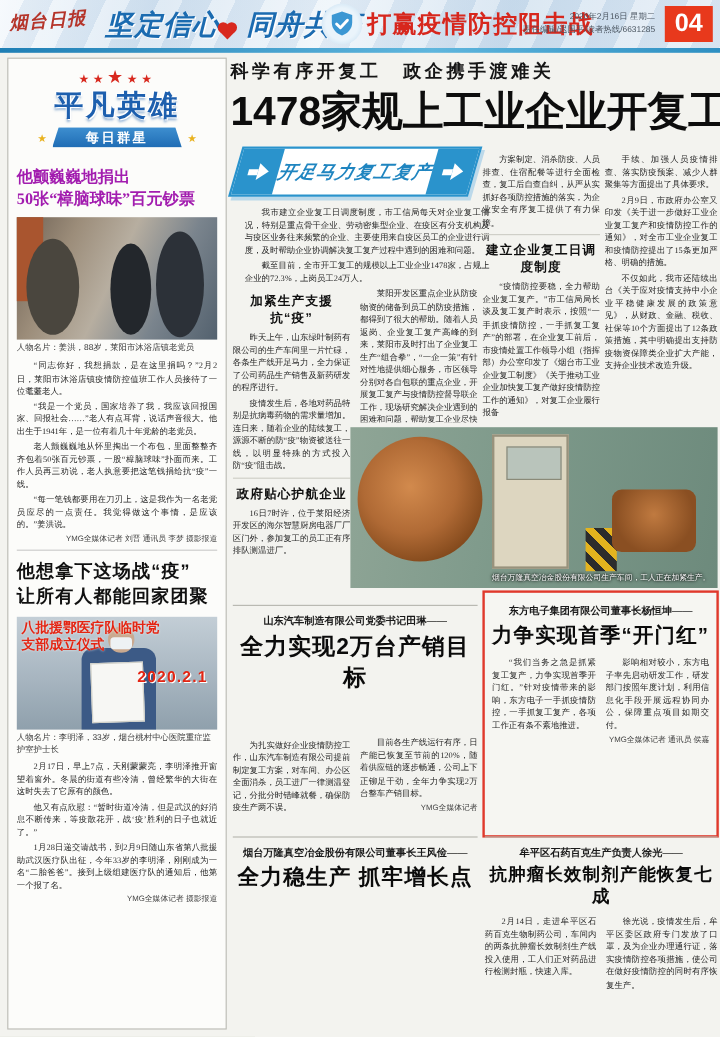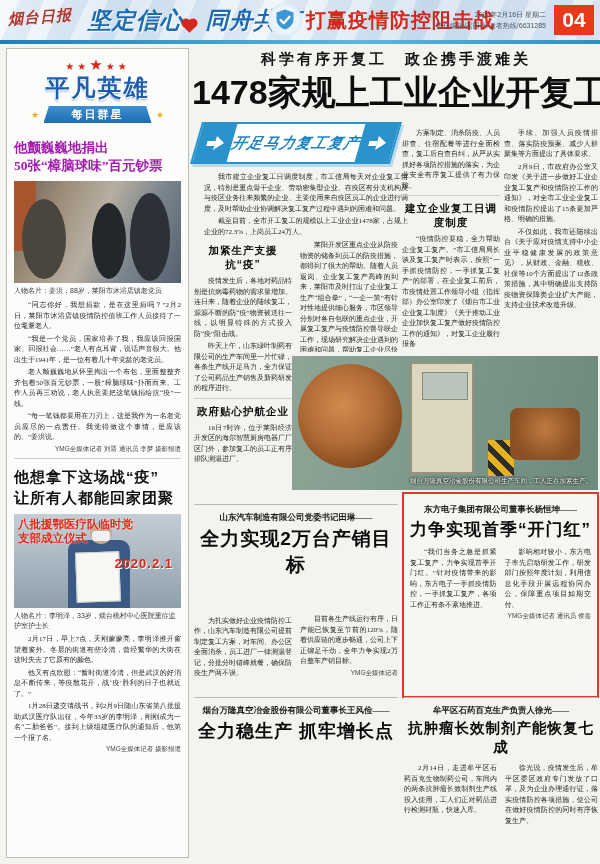--- a/index.html
+++ b/index.html
@@ -71,21 +71,21 @@
     border-radius:3px; }
   .ph2 .paper { position:absolute; left:62px; top:38px; width:44px; height:50px; background:#f7f7f4;
     border:1px solid #d0d0c8; transform:rotate(-2deg); }
   .ph2-overlay { position:absolute; left:4px; top:3px; color:#e42513; font-size:11.5px; font-weight:900;
     line-height:1.25; text-shadow:0 0 2px rgba(255,255,255,.8); }
   .ph2-date { position:absolute; right:8px; top:42px; color:#e42513; font-size:13px; font-weight:bold;
     text-shadow:1px 1px 0 #fff; letter-spacing:1px; }
   .body2 { height:218px; overflow:hidden; }
 
   
-  .kick { position:absolute; left:192px; top:50px; width:408px; text-align:center;
+  .kick { position:absolute; left:192px; top:50px; width:408px; 
     font-family:"Liberation Serif",serif; font-weight:bold; font-size:15px; letter-spacing:3px; color:#151515; }
   .bighl { position:absolute; left:192px; top:70px; width:408px; text-align:center;
     font-size:34px; font-weight:900; color:#0d0d0d; letter-spacing:0px; white-space:nowrap; }
   .bgx { position:absolute; left:196px; top:122px; width:200px; height:42px; transform:skew(-16deg);
     border:2px solid #2a93cc; background:#fff; display:flex; box-shadow:3px 3px 0 #bcd9ea; }
   .bgx .cell { display:flex; align-items:center; justify-content:center; }
   .bgx .arr { width:34px; background:#2a93cc; }
   .shaft { width:8px; height:5px; background:#fff; display:inline-block; }
   .tri { width:0; height:0; border-left:9px solid #fff; border-top:7px solid transparent;
     border-bottom:7px solid transparent; display:inline-block; }
@@ -221,22 +221,22 @@
       </div>
   </div>
 
   <div class="introblk">
     <p class="bt">我市建立企业复工日调度制度，市工信局每天对企业复工情况，特别是重点骨干企业、劳动密集型企业、在疫区有分支机构及与疫区业务往来频繁的企业、主要使用来自疫区员工的企业进行调度，及时帮助企业协调解决复工复产过程中遇到的困难和问题。</p>
     <p class="bt">截至目前，全市开工复工的规模以上工业企业1478家，占规上企业的72.3%，上岗员工24万人。</p>
   </div>
 
   <div class="col c1">
     <div class="subhd first">加紧生产支援抗“疫”</div>
+    <p class="bt">昨天上午，山东绿叶制药有限公司的生产车间里一片忙碌，各条生产线开足马力，全力保证了公司药品生产销售及新药研发的程序进行。</p>
     <p class="bt">疫情发生后，各地对药品特别是抗病毒药物的需求量增加。连日来，随着企业的陆续复工，源源不断的防“疫”物资被送往一线，以明显特殊的方式投入防“疫”阻击战。</p>
-    <p class="bt">昨天上午，山东绿叶制药有限公司的生产车间里一片忙碌，各条生产线开足马力，全力保证了公司药品生产销售及新药研发的程序进行。</p>
     <div class="subhd">政府贴心护航企业</div>
     <p class="bt">16日7时许，位于莱阳经济开发区的海尔智慧厨房电器厂厂区门外，参加复工的员工正有序排队测温进厂。</p>
   </div>
 
   <div class="col c2">
     <p class="bt">莱阳开发区重点企业从防疫物资的储备到员工的防疫措施，都得到了很大的帮助。随着人员返岗、企业复工复产高峰的到来，莱阳市及时打出了企业复工生产“组合拳”，“一企一策”有针对性地提供细心服务，市区领导分别对各自包联的重点企业，开展复工复产与疫情防控督导联企工作，现场研究解决企业遇到的困难和问题，帮助复工企业尽快恢复生产。</p>
   </div>
 
   <div class="col c3">
     <p class="bt">方案制定、消杀防疫、人员排查、住宿配餐等进行全面检查，复工后自查自纠，从严从实抓好各项防控措施的落实，为企业安全有序复工提供了有力保障。</p>

